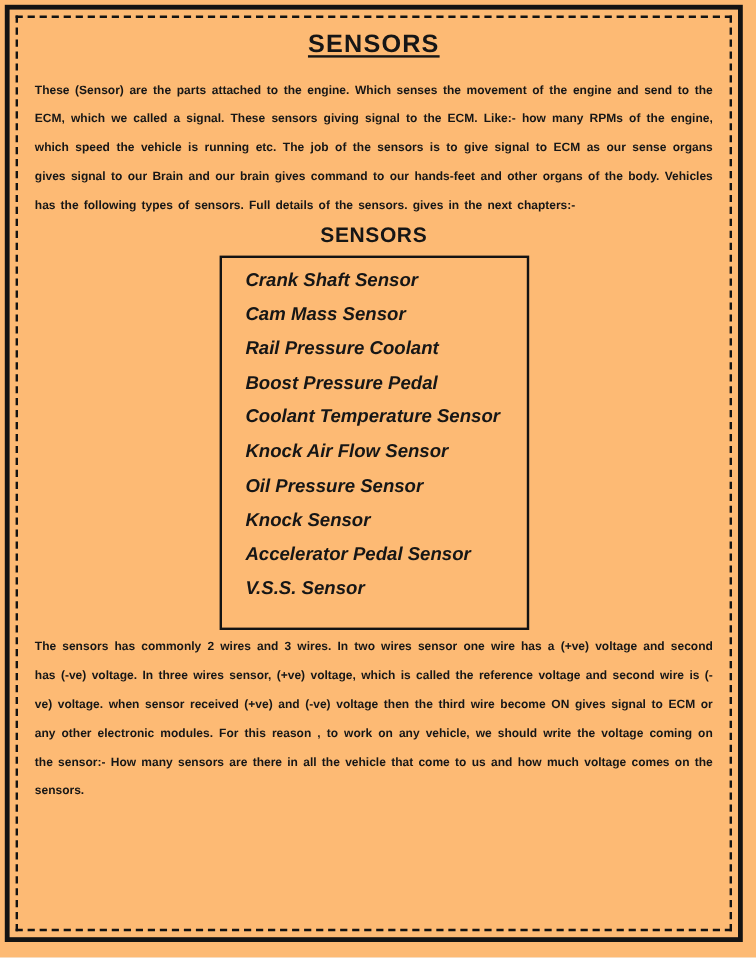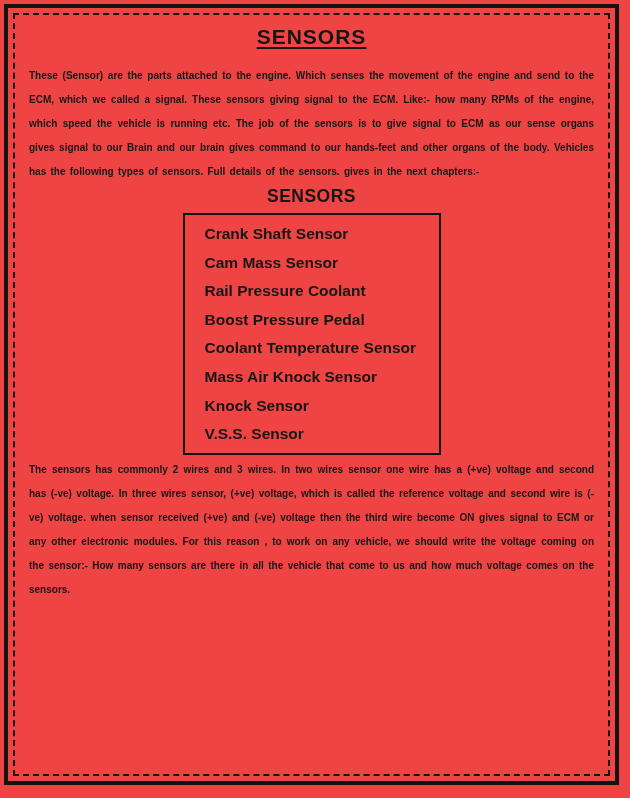--- a/index.html
+++ b/index.html
@@ -4,21 +4,21 @@
 <style>
   html, body {
     margin: 0;
     padding: 0;
     background: #f4f4f2;
   }
   .page {
     position: relative;
     width: 630px;
     height: 798px;
-    background: #ef4444;
+    background: #fdba74;
     font-family: "Liberation Sans", "DejaVu Sans", sans-serif;
     color: #161616;
     overflow: hidden;
     box-sizing: border-box;
   }
   .outer-border {
     position: absolute;
     left: 4px;
     top: 4px;
     right: 11px;
@@ -60,21 +60,22 @@
     font-size: 17.5px;
     font-weight: bold;
     letter-spacing: 0.5px;
     margin-top: 2px;
   }
   .sensor-box {
     width: 258px;
     margin: 6px auto 0 auto;
     border: 2px solid #131313;
     box-sizing: border-box;
-    padding: 5px 6px 4px 20px;
+    padding: 5px 6px 17px 20px;
+    font-style: italic;
   }
   .sensor-item {
     font-size: 15.5px;
     font-weight: bold;
     line-height: 28.6px;
     white-space: nowrap;
   }
   .closing-paragraph {
     margin-top: 3px;
   }
@@ -91,22 +92,24 @@
       <div class="body-paragraph">These (Sensor) are the parts attached to the engine. Which senses the movement of the engine and send to the ECM, which we called a signal. These sensors giving signal to the ECM. Like:- how many RPMs  of the engine, which speed the vehicle is running etc. The job of the sensors is to give signal to ECM as our sense organs gives signal to our Brain and our brain gives command to our hands-feet and other organs of the body. Vehicles has the following types of sensors. Full details of the sensors. gives in the next chapters:-</div>
 
       <div class="list-heading">SENSORS</div>
 
       <div class="sensor-box">
         <div class="sensor-item">Crank Shaft Sensor</div>
         <div class="sensor-item">Cam Mass Sensor</div>
         <div class="sensor-item">Rail Pressure Coolant</div>
         <div class="sensor-item">Boost Pressure Pedal</div>
         <div class="sensor-item">Coolant Temperature Sensor</div>
-        <div class="sensor-item">Mass Air Knock Sensor</div>
+        <div class="sensor-item">Knock Air Flow Sensor</div>
+        <div class="sensor-item">Oil Pressure Sensor</div>
         <div class="sensor-item">Knock Sensor</div>
+        <div class="sensor-item">Accelerator Pedal Sensor</div>
         <div class="sensor-item">V.S.S. Sensor</div>
       </div>
 
       <div class="body-paragraph closing-paragraph">The sensors has commonly 2 wires and 3 wires. In two wires sensor one wire has a (+ve) voltage and second has (-ve) voltage. In three wires sensor, (+ve) voltage, which is called the reference voltage and second wire is (-ve) voltage. when sensor received (+ve)  and (-ve) voltage then the third wire become ON gives signal to ECM  or any other electronic modules.  For this reason , to work on any vehicle, we should write the voltage coming on the sensor:- How many sensors are there in all the vehicle that come to us and how much voltage comes on the sensors.</div>
 
     </div>
   </div>
 </div>
 
 </body></html>

